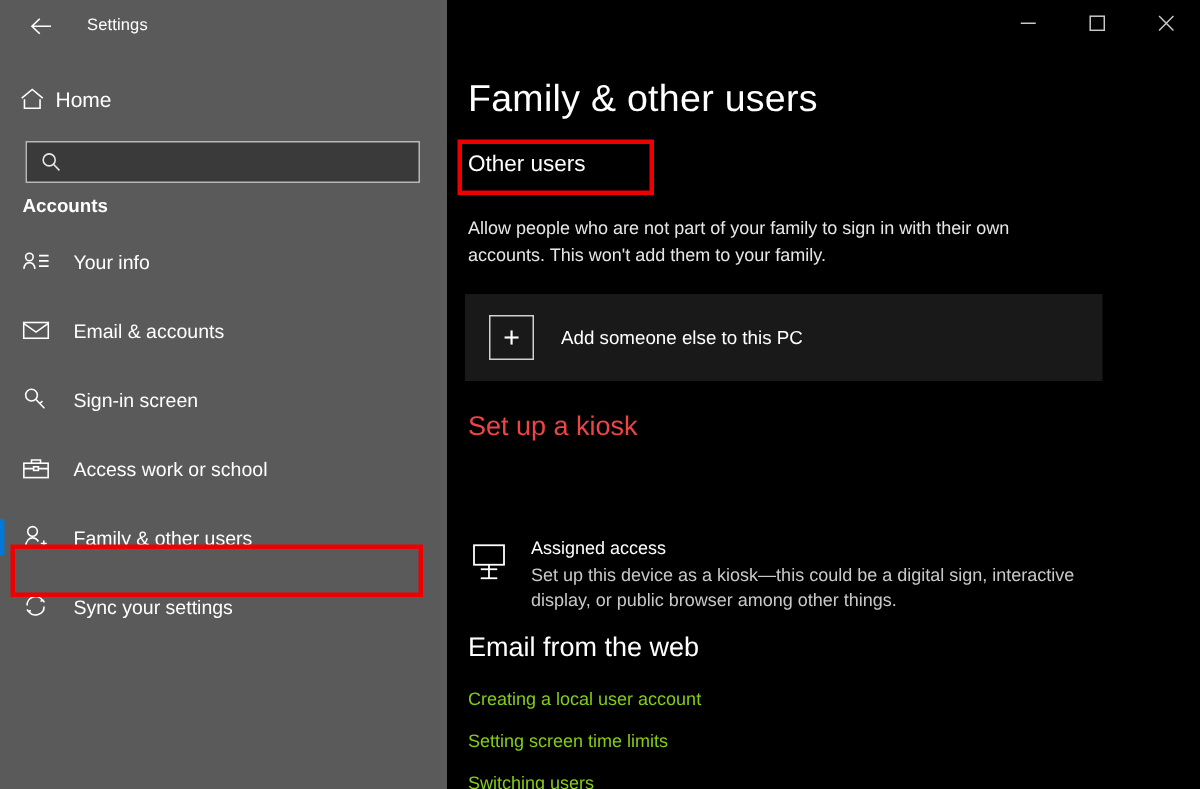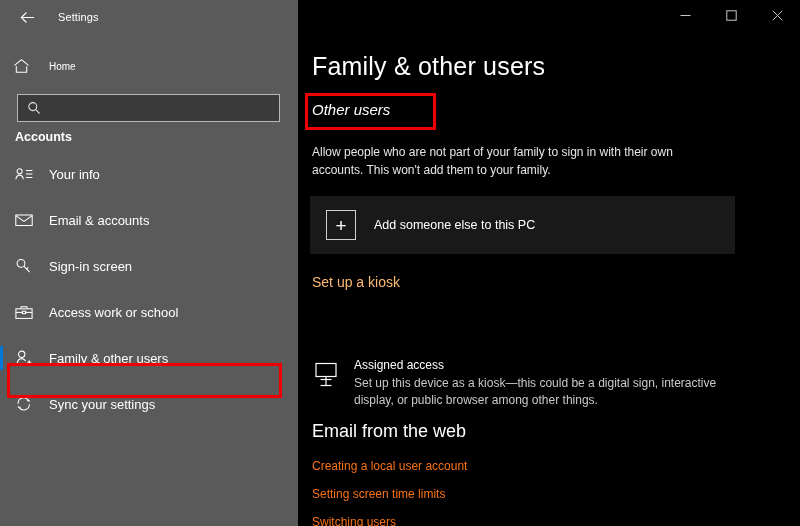--- a/index.html
+++ b/index.html
@@ -60,23 +60,22 @@
     padding-left: 13px;
   }
   .home-row .ico {
     width: 24px;
     display: flex;
     align-items: center;
     justify-content: flex-start;
     color: #ffffff;
   }
   .home-row .lbl {
-    font-size: 10px;
-    color: #ffffff;
-    margin-left: 12px;
+    font-size: 14px;
+    color: #ffffff;
     text-align: right;
   }
 
   .search-wrap {
     margin: 12px 18px 0 17px;
     height: 28px;
     background: #3a3a3a;
     border: 1px solid #b8b8b8;
     display: flex;
     align-items: center;
@@ -169,21 +168,20 @@
     top: 52px;
     letter-spacing: 0.2px;
   }
 
   .sub-title {
     font-size: 15px;
     color: #ffffff;
     position: absolute;
     left: 14px;
     top: 101px;
-    font-style: italic;
   }
 
   .body-text {
     position: absolute;
     left: 14px;
     top: 143px;
     width: 410px;
     font-size: 12px;
     color: #e6e6e6;
     line-height: 18px;
@@ -216,22 +214,22 @@
     margin-left: 18px;
     font-size: 12.5px;
     color: #ffffff;
     text-align: center;
   }
 
   .kiosk-head {
     position: absolute;
     left: 14px;
     top: 274px;
-    font-size: 14px;
-    color: #fdba74;
+    font-size: 18px;
+    color: #ef4444;
     font-weight: normal;
   }
 
   .kiosk-row {
     position: absolute;
     left: 16px;
     top: 322px;
     display: flex;
     width: 420px;
     margin-top: 36px;
@@ -254,21 +252,21 @@
     font-weight: normal;
   }
   .help-links {
     position: absolute;
     left: 14px;
     top: 459px;
   }
   .help-link {
     display: block;
     font-size: 12px;
-    color: #f97316;
+    color: #84cc16;
     text-decoration: none;
     margin-bottom: 14px;
   }
 
   
   .annot {
     position: absolute;
     border: 3px solid #ee0000;
     pointer-events: none;
   }

